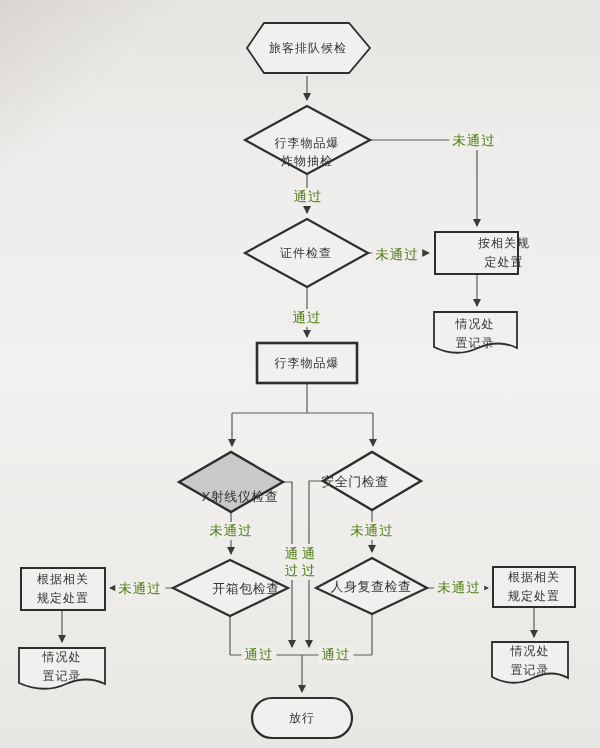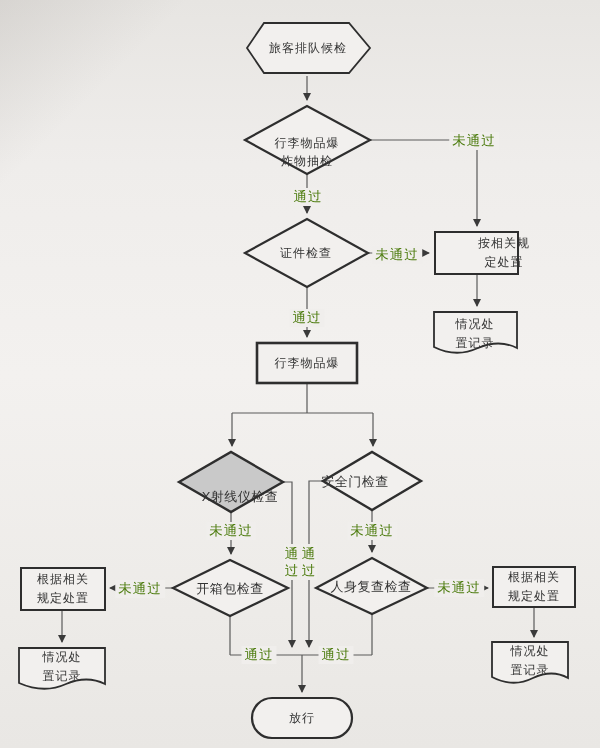--- a/index.html
+++ b/index.html
@@ -102,21 +102,21 @@
   <div class="node-label" style="left:307px; top:152px; line-height:18px;">行李物品爆
 炸物抽检</div>
   <div class="node-label" style="left:306px; top:253px;">证件检查</div>
   <div class="node-label" style="left:504px; top:253px;">按相关规
 定处置</div>
   <div class="node-label" style="left:475px; top:334px;">情况处
 置记录</div>
   <div class="node-label" style="left:307px; top:363px;">行李物品爆</div>
   <div class="node-label small" style="left:240px; top:482px;margin-top:14px;">X射线仪检查</div>
   <div class="node-label small" style="left:355px; top:481px;text-align:right;">安全门检查</div>
-  <div class="node-label small" style="left:230px; top:588px;">开箱包检查</div>
+  <div class="node-label small" style="left:246px; top:588px;">开箱包检查</div>
   <div class="node-label small" style="left:371px; top:586px;">人身复查检查</div>
   <div class="node-label" style="left:63px; top:589px;">根据相关
 规定处置</div>
   <div class="node-label" style="left:62px; top:667px;">情况处
 置记录</div>
   <div class="node-label" style="left:534px; top:587px;">根据相关
 规定处置</div>
   <div class="node-label" style="left:530px; top:661px;">情况处
 置记录</div>
   <div class="node-label" style="left:302px; top:718px;">放行</div>

